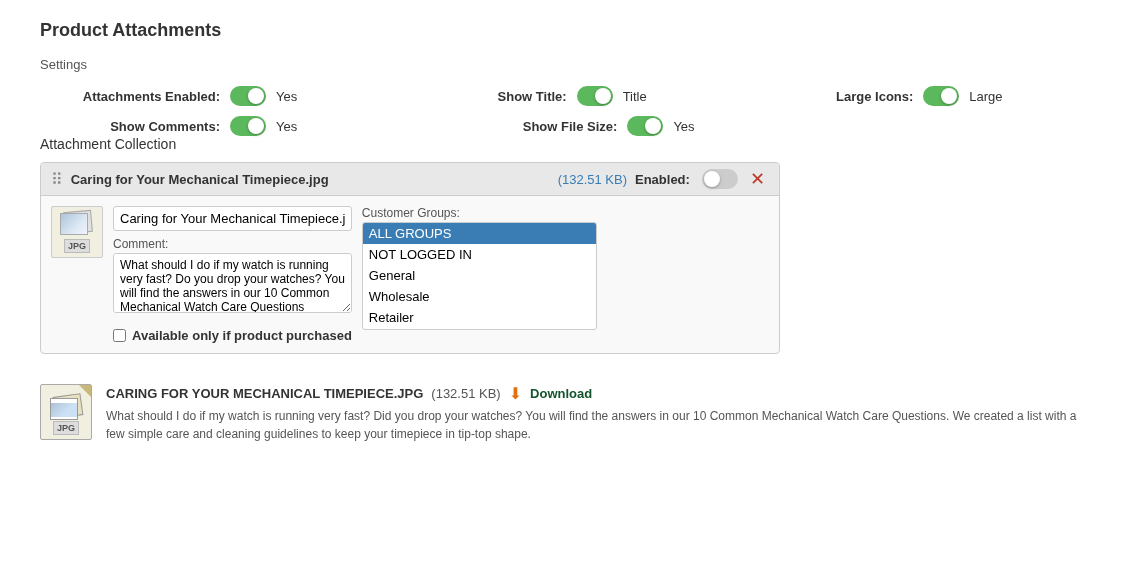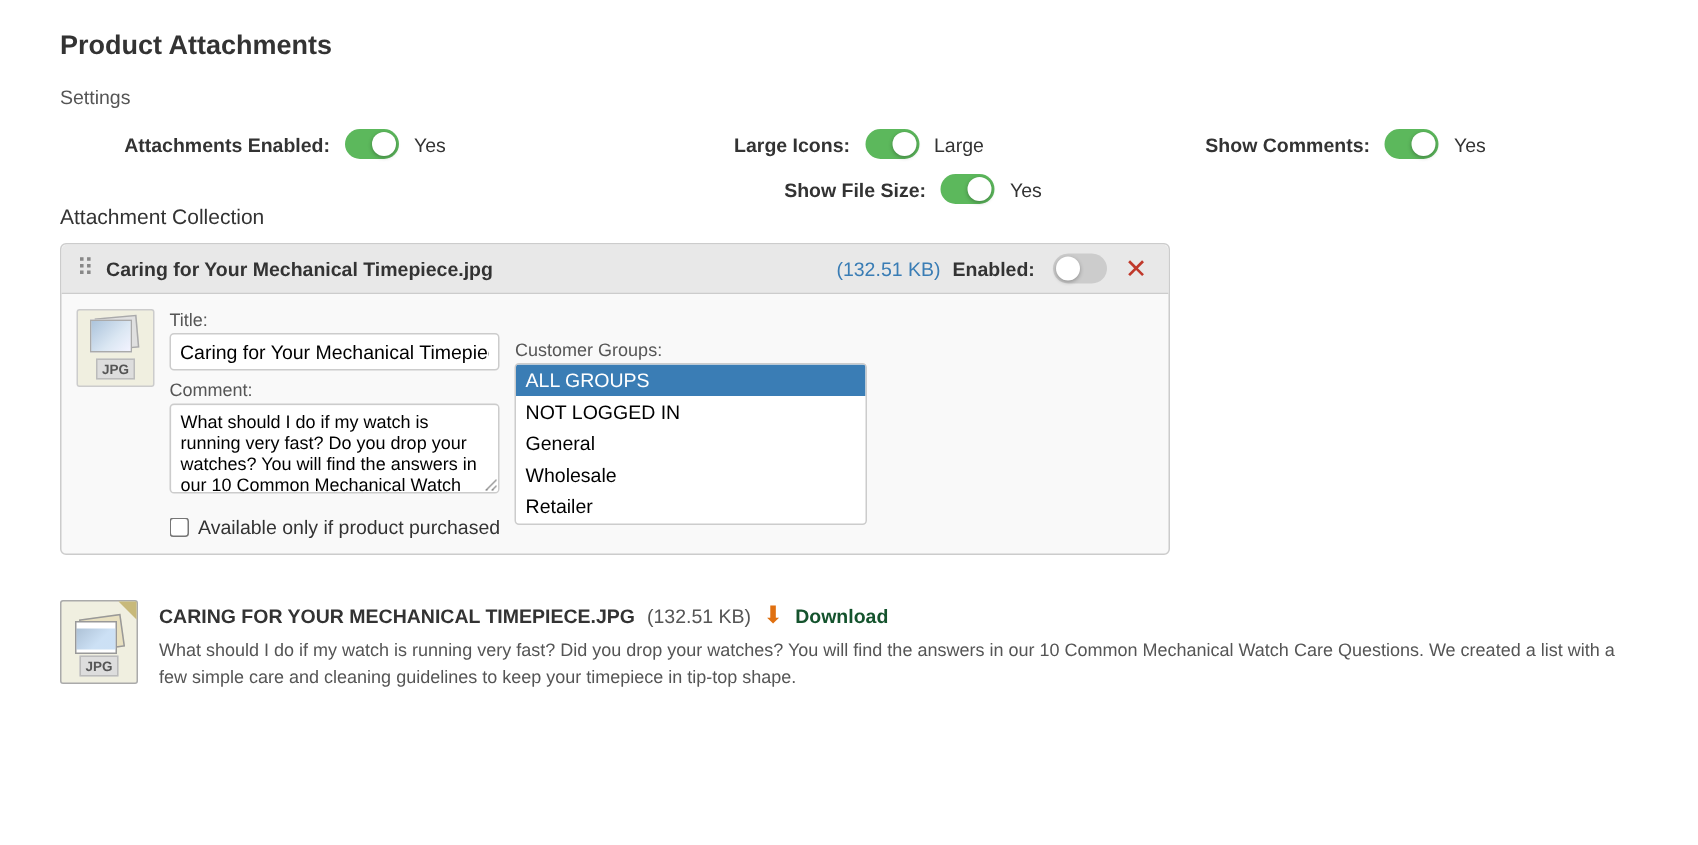--- a/index.html
+++ b/index.html
@@ -255,21 +255,20 @@
     }
 
     .comment-wrapper {
       position: relative;
     }
 
     .customer-groups-label {
       font-size: 12px;
       color: #555;
       margin-bottom: 2px;
-      margin-top: 20px;
     }
 
     .customer-groups-select {
       width: 100%;
       height: 108px;
       border: 1px solid #ccc;
       border-radius: 3px;
       font-size: 13px;
       background: #fff;
     }
@@ -292,20 +291,21 @@
     }
 
     .available-checkbox {
       width: 13px;
       height: 13px;
     }
 
     .available-label {
       font-size: 13px;
       color: #333;
+      font-weight: bold;
     }
 
     
     .attachment-preview {
       display: flex;
       align-items: flex-start;
       gap: 14px;
       margin-top: 20px;
       padding-top: 10px;
     }
@@ -469,20 +469,29 @@
   <div class="setting-row">
     <span class="setting-label">Attachments Enabled:</span>
     <span class="toggle">
       <span class="toggle-track on">
         <span class="toggle-thumb"></span>
       </span>
     </span>
     <span class="setting-value">Yes</span>
   </div>
 
+  <div class="setting-row">
+    <span class="setting-label">Show Title:</span>
+    <span class="toggle">
+      <span class="toggle-track on">
+        <span class="toggle-thumb"></span>
+      </span>
+    </span>
+    <span class="setting-value">Title</span>
+  </div>
 
   <div class="setting-row">
     <span class="setting-label">Large Icons:</span>
     <span class="toggle">
       <span class="toggle-track on">
         <span class="toggle-thumb"></span>
       </span>
     </span>
     <span class="setting-value">Large</span>
   </div>
@@ -538,21 +547,20 @@
         </div>
         <span class="file-ext-badge">JPG</span>
       </div>
     </div>
 
     <div class="card-main">
       <div class="left-col">
         <div class="fields-wrapper">
 
           <div class="field-group">
-            <div class="field-label">Title:</div>
             <input class="field-input" type="text" value="Caring for Your Mechanical Timepiece.jpg" style="">
           </div>
 
           <div class="field-group">
             <div class="field-label">Comment:</div>
             <div class="comment-wrapper">
               <textarea class="comment-area" style="">What should I do if my watch is running very fast? Do you drop your watches? You will find the answers in our 10 Common Mechanical Watch Care Questions</textarea>
             </div>
           </div>
 

